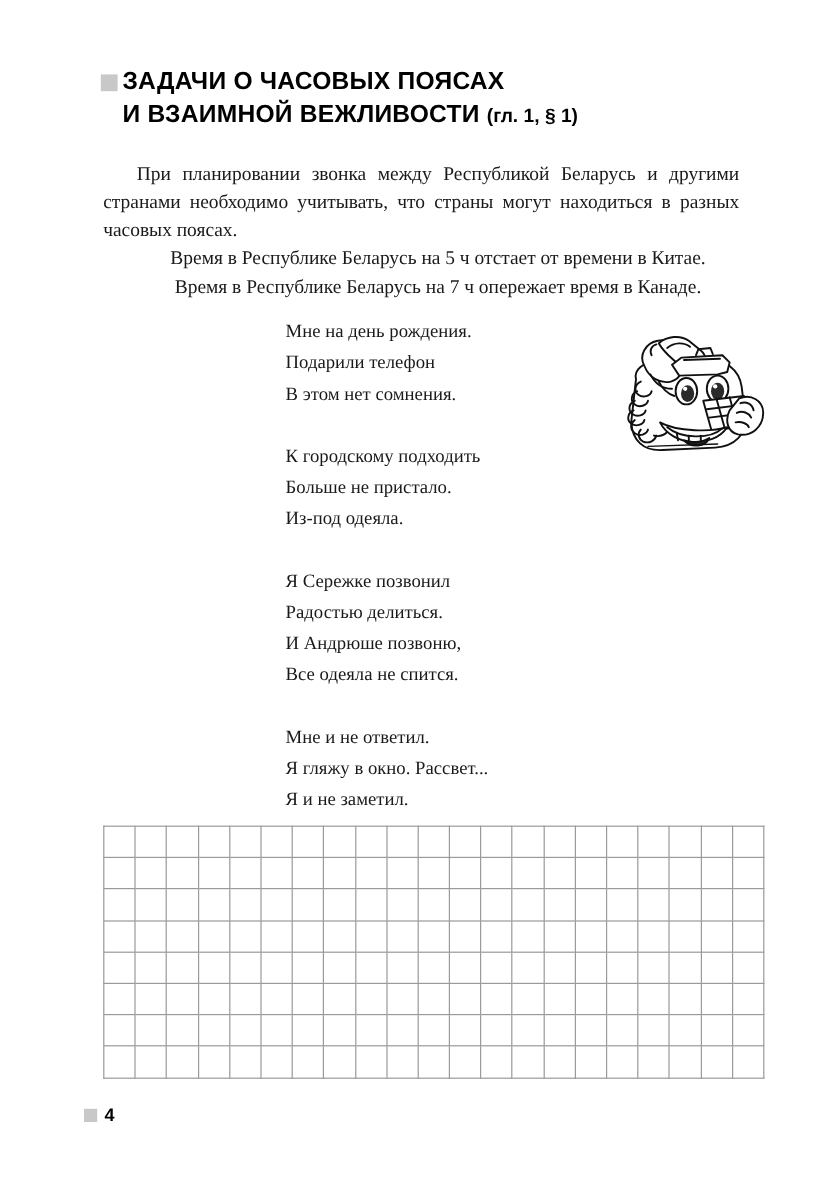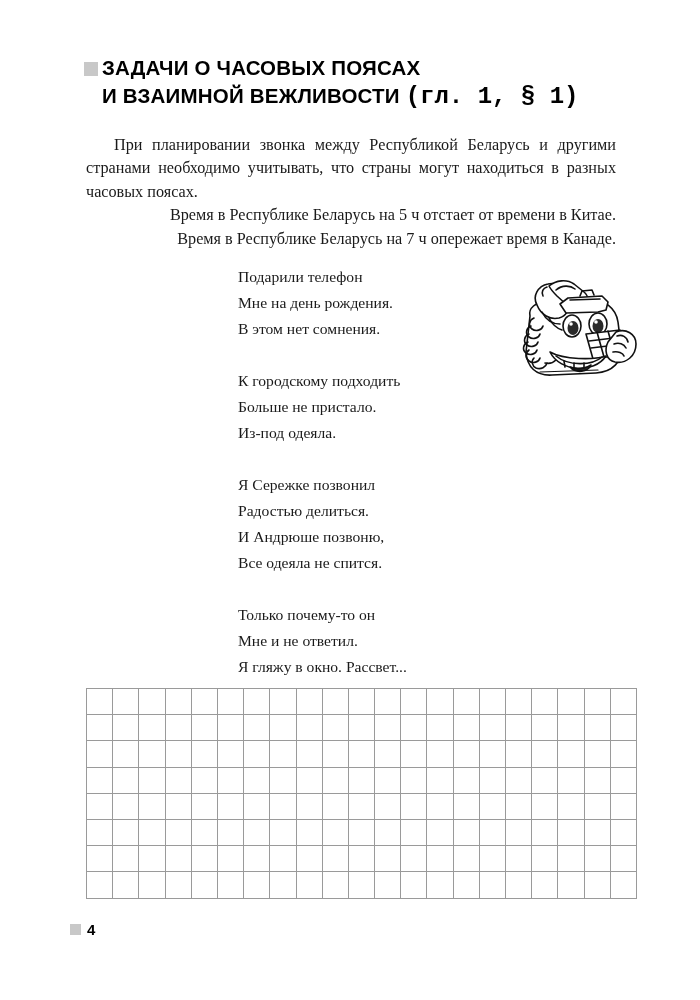--- a/index.html
+++ b/index.html
@@ -53,42 +53,41 @@
     margin-right: 4px;
     flex: 0 0 auto;
     position: relative;
     top: 1px;
   }
   .title-line-2 {
     padding-left: 18px;
   }
   .title-suffix {
     font-weight: bold;
-    font-size: 24px;
+    font-size: 16px;
     letter-spacing: 0;
-    font-family: Liberation Mono, monospace;
   }
 
   
   .intro {
     position: absolute;
     left: 86px;
     top: 134px;
     width: 530px;
     font-size: 16.2px;
     line-height: 23.4px;
     text-align: justify;
     font-family: Liberation Serif, serif;
   }
   .intro p {
     margin: 0;
     text-indent: 28px;
   }
   .intro p.nojustify {
-    text-align: right;
+    text-align: center;
   }
 
   
   .poem {
     position: absolute;
     left: 238px;
     top: 264px;
     width: 280px;
     font-size: 15.6px;
     line-height: 26px;
@@ -170,37 +169,36 @@
   </div>
 
   <div class="intro">
     <p>При планировании звонка между Республикой Беларусь и другими странами необходимо учитывать, что страны могут находиться в разных часовых поясах.</p>
     <p class="nojustify">Время в Республике Беларусь на 5 ч отстает от времени в Китае.</p>
     <p class="nojustify">Время в Республике Беларусь на 7 ч опережает время в Канаде.</p>
   </div>
 
   <div class="poem">
     <div class="stanza">
+      <div class="poem-line">Мне на день рождения.</div>
       <div class="poem-line">Подарили телефон</div>
-      <div class="poem-line">Мне на день рождения.</div>
       <div class="poem-line">В этом нет сомнения.</div>
     </div>
     <div class="stanza">
       <div class="poem-line">К городскому подходить</div>
       <div class="poem-line">Больше не пристало.</div>
       <div class="poem-line">Из-под одеяла.</div>
     </div>
     <div class="stanza">
       <div class="poem-line">Я Сережке позвонил</div>
       <div class="poem-line">Радостью делиться.</div>
       <div class="poem-line">И Андрюше позвоню,</div>
       <div class="poem-line">Все одеяла не спится.</div>
     </div>
     <div class="stanza">
-      <div class="poem-line">Только почему-то он</div>
       <div class="poem-line">Мне и не ответил.</div>
       <div class="poem-line">Я гляжу в окно. Рассвет...</div>
       <div class="poem-line">Я и не заметил.</div>
     </div>
   </div>
 
   <div class="phone-illustration">
     <svg viewBox="0 0 146 110" xmlns="http://www.w3.org/2000/svg" fill="none" stroke="#111111" stroke-width="1.6" stroke-linecap="round" stroke-linejoin="round">
 
       <path d="M36 44 C34 36 42 30 52 30 L96 28 C110 27 122 36 124 50

